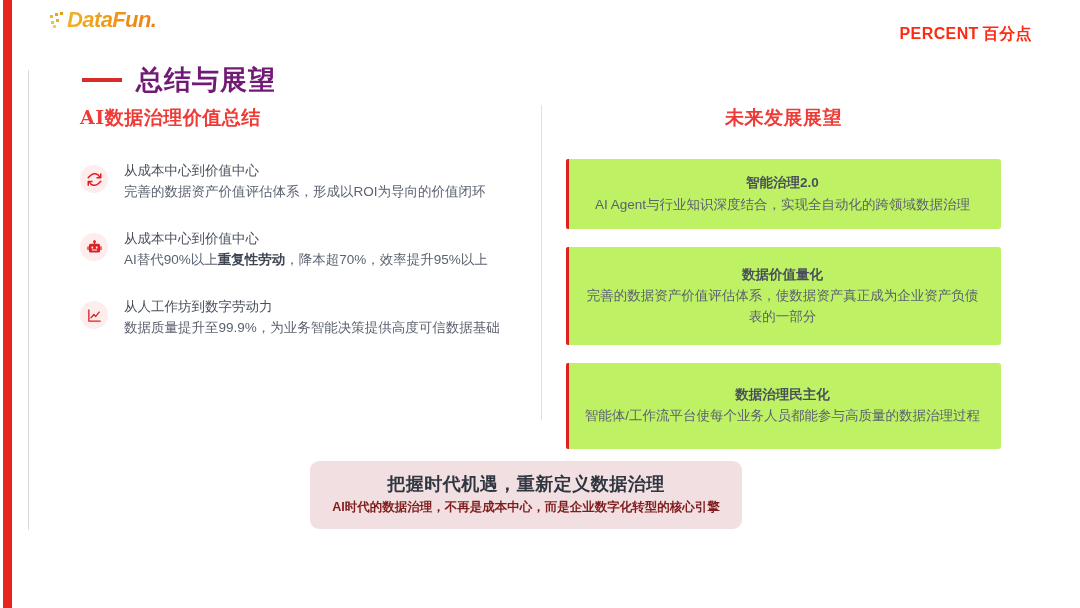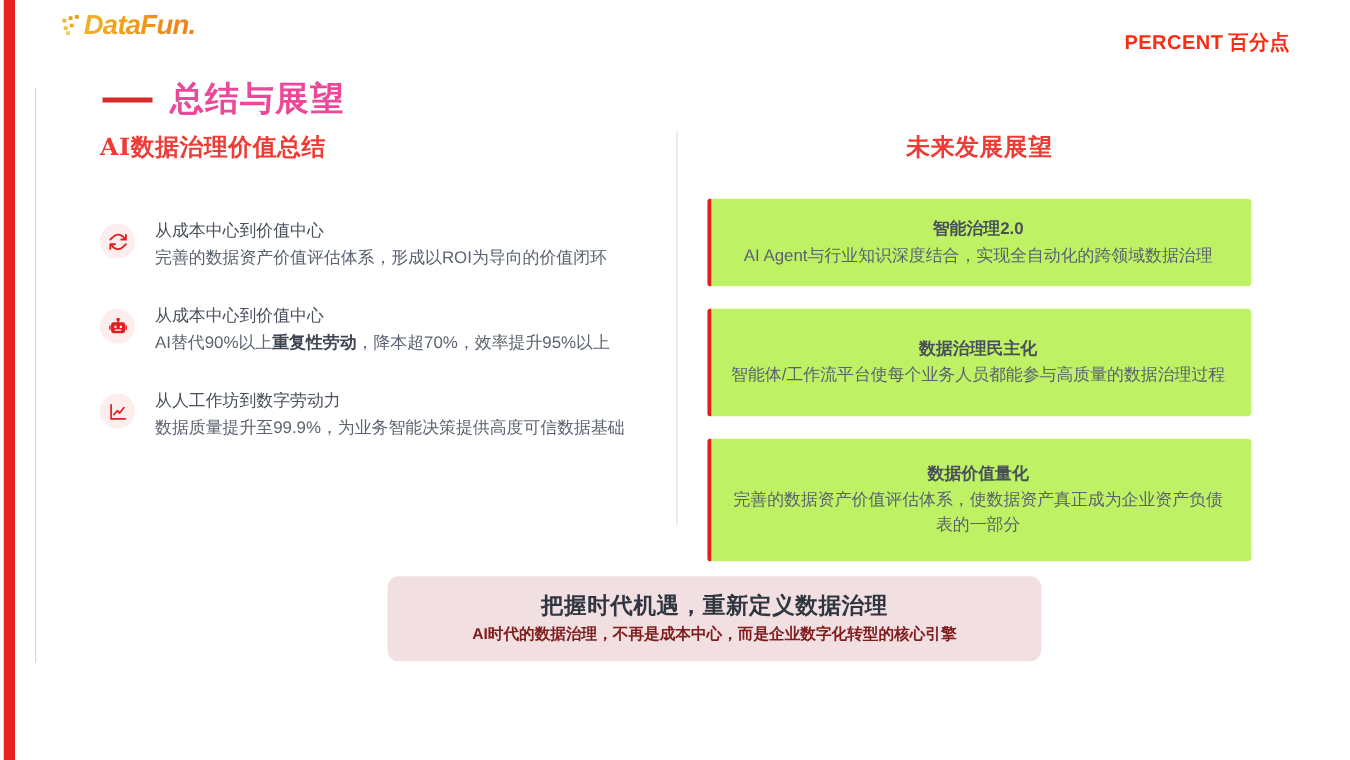--- a/index.html
+++ b/index.html
@@ -104,21 +104,21 @@
   .title-dash {
     width: 40px;
     height: 4px;
     background: #d92b28;
     margin-right: 14px;
     flex: none;
   }
   .slide-title {
     font-family: "DejaVu Serif", "Liberation Serif", serif;
     font-size: 27px;
-    color: #ec4899;
+    color: #701a75;
     letter-spacing: 1px;
     line-height: 1;
   }
 
   
   .col-left {
     position: absolute;
     left: 80px;
     top: 105px;
     width: 440px;
@@ -127,21 +127,21 @@
     position: absolute;
     left: 566px;
     top: 105px;
     width: 435px;
     text-align: center;
   }
   .section-heading {
     font-family: "DejaVu Serif", "Liberation Serif", serif;
     font-size: 19px;
     color: #ef3b36;
-    margin: 0 0 44px 0;
+    margin: 0 0 30px 0;
     letter-spacing: 0.5px;
   }
   .col-right .section-heading { margin-bottom: 28px; }
 
   
   .bullet {
     display: flex;
     align-items: flex-start;
     margin-bottom: 28px;
   }
@@ -205,21 +205,21 @@
     line-height: 1.5;
   }
   .card.tall { padding-top: 18px; padding-bottom: 18px; }
   .card.pad-extra { padding-top: 22px; padding-bottom: 22px; }
 
   
   .banner {
     position: absolute;
     left: 310px;
     top: 461px;
-    width: 523px;
+    width: 432px;
     box-sizing: border-box;
     background: #f2dfe1;
     border-radius: 9px;
     padding: 12px 10px 13px 10px;
     text-align: center;
   }
   .banner-title {
     font-size: 18px;
     font-weight: bold;
     color: #2f3640;
@@ -314,27 +314,27 @@
 </div>
 
 <div class="col-right">
   <h2 class="section-heading">未来发展展望</h2>
 
   <div class="card">
     <div class="card-title">智能治理2.0</div>
     <div class="card-desc">AI Agent与行业知识深度结合，实现全自动化的跨领域数据治理</div>
   </div>
 
+  <div class="card tall">
+    <div class="card-title">数据价值量化</div>
+    <div class="card-desc">完善的数据资产价值评估体系，使数据资产真正成为企业资产负债表的一部分</div>
+  </div>
+
   <div class="card pad-extra">
     <div class="card-title">数据治理民主化</div>
     <div class="card-desc">智能体/工作流平台使每个业务人员都能参与高质量的数据治理过程</div>
   </div>
-
-  <div class="card tall">
-    <div class="card-title">数据价值量化</div>
-    <div class="card-desc">完善的数据资产价值评估体系，使数据资产真正成为企业资产负债表的一部分</div>
-  </div>
 </div>
 
 <div class="banner">
   <div class="banner-title">把握时代机遇，重新定义数据治理</div>
   <div class="banner-sub">AI时代的数据治理，不再是成本中心，而是企业数字化转型的核心引擎</div>
 </div>
 
 </body></html>

